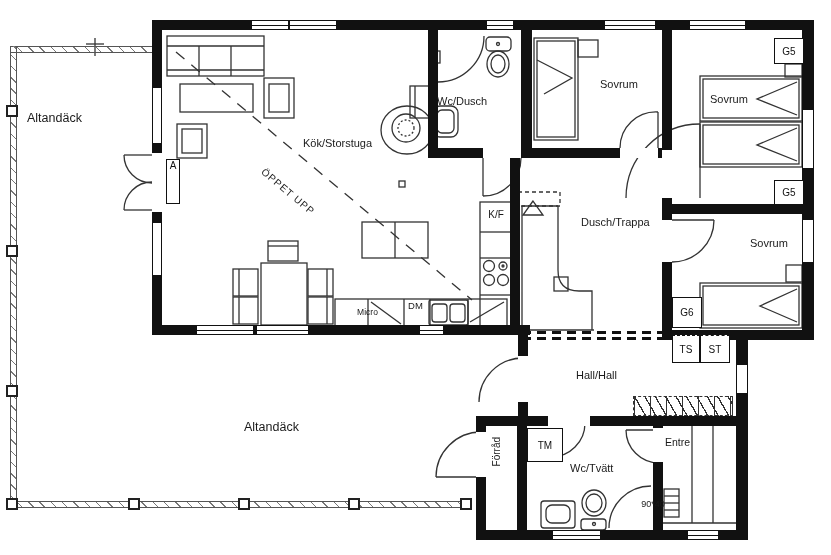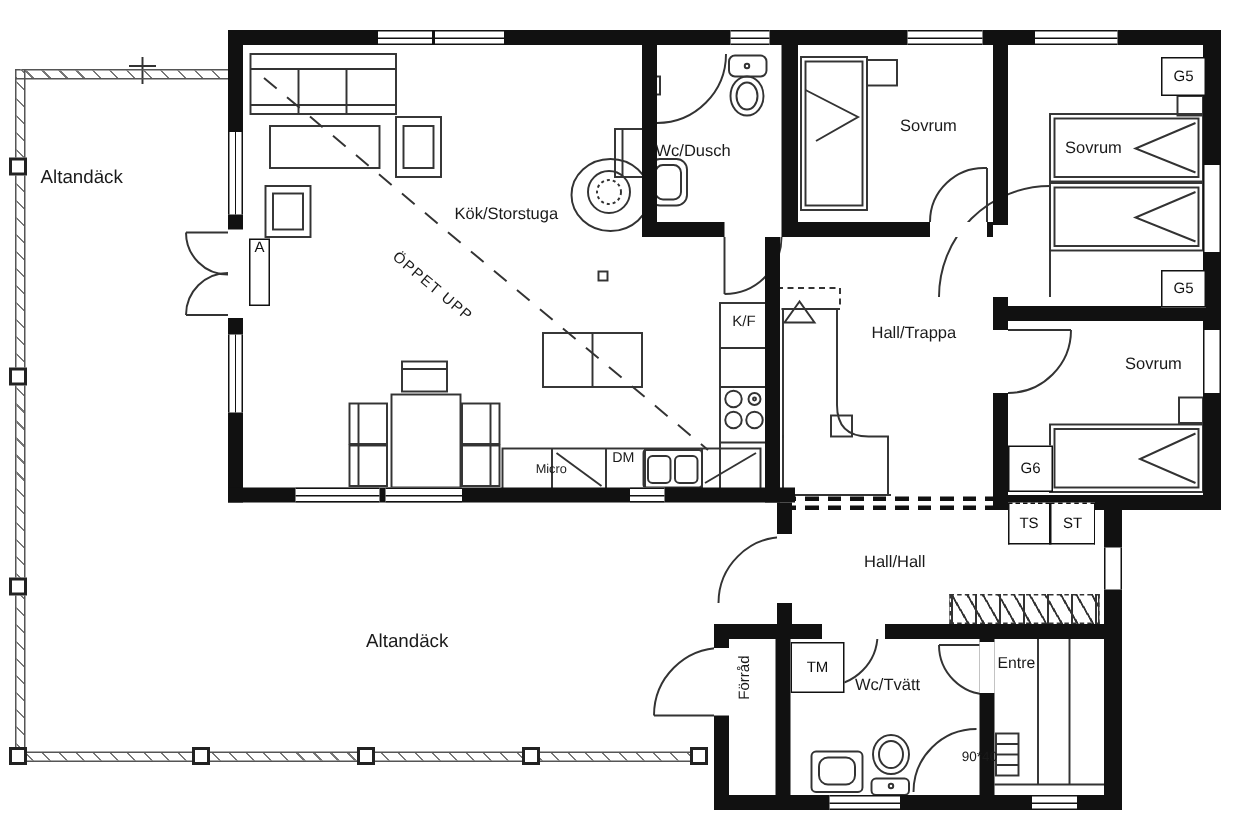--- a/index.html
+++ b/index.html
@@ -280,23 +280,23 @@
       <span>A</span>
     </div>
 
   <div class="lbl big" style="left:27px;top:111px">Altandäck</div>
   <div class="lbl big" style="left:244px;top:420px">Altandäck</div>
   <div class="lbl" style="left:303px;top:137px">Kök/Storstuga</div>
   <div class="lbl" style="left:437px;top:95px">Wc/Dusch</div>
   <div class="lbl" style="left:600px;top:78px">Sovrum</div>
   <div class="lbl" style="left:710px;top:93px">Sovrum</div>
   <div class="lbl" style="left:750px;top:237px">Sovrum</div>
-  <div class="lbl" style="left:581px;top:216px">Hall/Trappa</div>
+  <div class="lbl" style="left:581px;top:216px">Dusch/Trappa</div>
   <div class="lbl" style="left:576px;top:369px">Hall/Hall</div>
-  <div class="lbl" style="left:570px;top:451px">Wc/Tvätt</div>
+  <div class="lbl" style="left:570px;top:462px">Wc/Tvätt</div>
   <div class="lbl vtext" style="left:491px;top:437px;font-size:10px">Förråd</div>
   <div class="lbl" style="left:665px;top:436px;font-size:10.5px">Entre</div>
   <div class="lbl rot" style="left:252px;top:186px;font-size:10px">ÖPPET UPP</div>
 
   <div class="lbl" style="left:480px;top:209px;width:32px;text-align:center;font-size:10px">K/F</div>
   <div class="lbl small" style="left:335px;top:307px;width:33px;text-align:center;font-size:8.5px">Micro</div>
   <div class="lbl" style="left:402px;top:300px;width:27px;text-align:center;font-size:9.5px">DM</div>
   <div class="lbl small" style="left:618px;top:499px;width:38px;text-align:center">90*40</div>
 
 </div>

